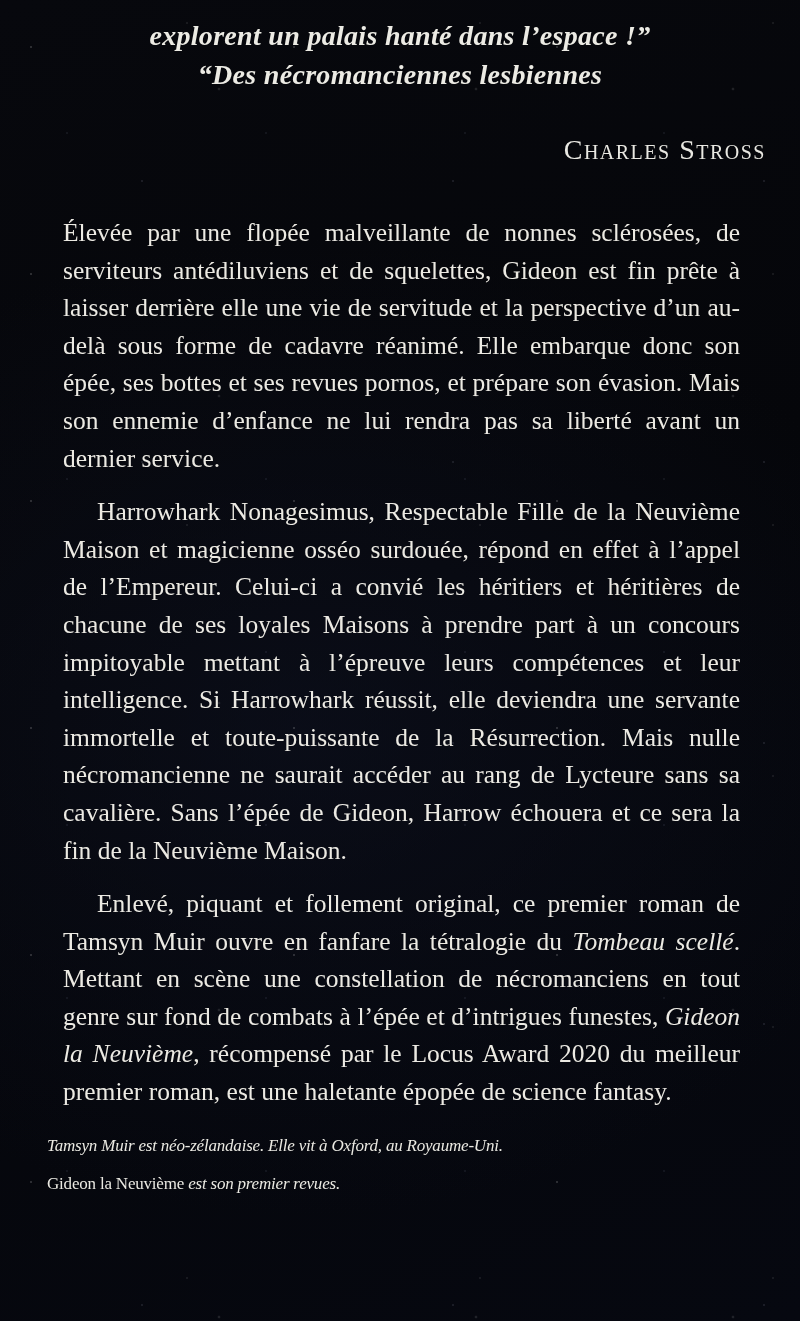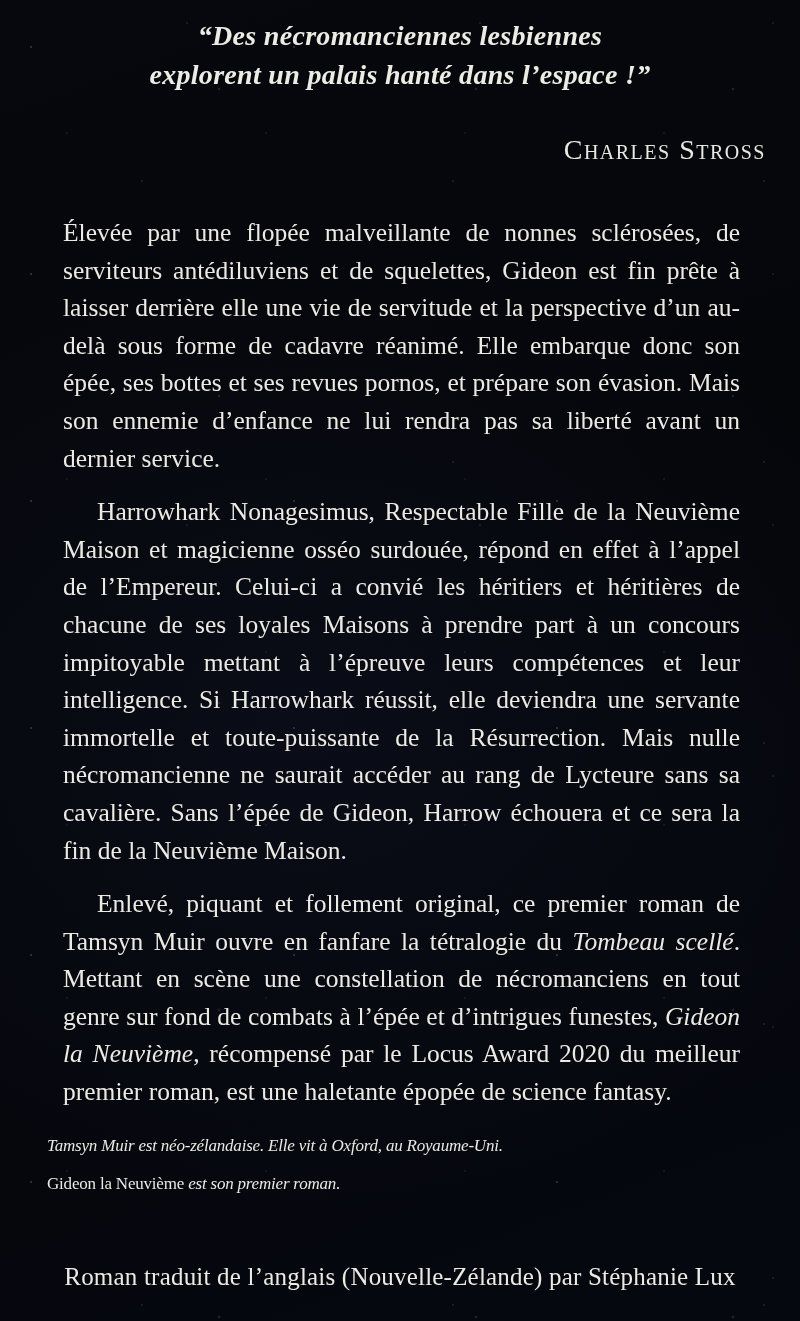--- a/index.html
+++ b/index.html
@@ -103,31 +103,30 @@
     color: #eceae3;
     white-space: nowrap;
   }
 </style>
 </head>
 <body>
 
 <div class="cover">
 
   <div class="quote-block">
+    <div class="quote-line">explorent un palais hanté dans l’espace !”</div>
     <div class="quote-line">“Des nécromanciennes lesbiennes</div>
-    <div class="quote-line">explorent un palais hanté dans l’espace !”</div>
     <div class="quote-attribution">Charles Stross</div>
   </div>
 
   <div class="synopsis">
     <p class="first">Élevée par une flopée malveillante de nonnes sclérosées, de serviteurs antédiluviens et de squelettes, Gideon est fin prête à laisser derrière elle une vie de servitude et la perspective d’un au-delà sous forme de cadavre réanimé. Elle embarque donc son épée, ses bottes et ses revues pornos, et prépare son évasion. Mais son ennemie d’enfance ne lui rendra pas sa liberté avant un dernier service.</p>
     <p>Harrowhark Nonagesimus, Respectable Fille de la Neuvième Maison et magicienne osséo surdouée, répond en effet à l’appel de l’Empereur. Celui-ci a convié les héritiers et héritières de chacune de ses loyales Maisons à prendre part à un concours impitoyable mettant à l’épreuve leurs compétences et leur intelligence. Si Harrowhark réussit, elle deviendra une servante immortelle et toute-puissante de la Résurrection. Mais nulle nécromancienne ne saurait accéder au rang de Lycteure sans sa cavalière. Sans l’épée de Gideon, Harrow échouera et ce sera la fin de la Neuvième Maison.</p>
     <p><span>Enlevé, piquant et follement original, ce premier roman de Tamsyn Muir ouvre en fanfare la tétralogie du </span><span class="it">Tombeau scellé</span><span>. Mettant en scène une constellation de nécromanciens en tout genre sur fond de combats à l’épée et d’intrigues funestes, </span><span class="it">Gideon la Neuvième</span><span>, récompensé par le Locus Award 2020 du meilleur premier roman, est une haletante épopée de science fantasy.</span></p>
   </div>
 
   <div class="bio">
     <p class="bio-line it">Tamsyn Muir est néo-zélandaise. Elle vit à Oxford, au Royaume-Uni.</p>
-    <p class="bio-line"><span class="rm">Gideon la Neuvième</span><span class="it"> est son premier roman.</span></p>
+    <p class="bio-line"><span class="rm">Gideon la Neuvième</span><span class="it"> est son premier revues.</span></p>
   </div>
 
-  <div class="footer-credit">Roman traduit de l’anglais (Nouvelle-Zélande) par Stéphanie Lux</div>
 
 </div>
 
 </body></html>

